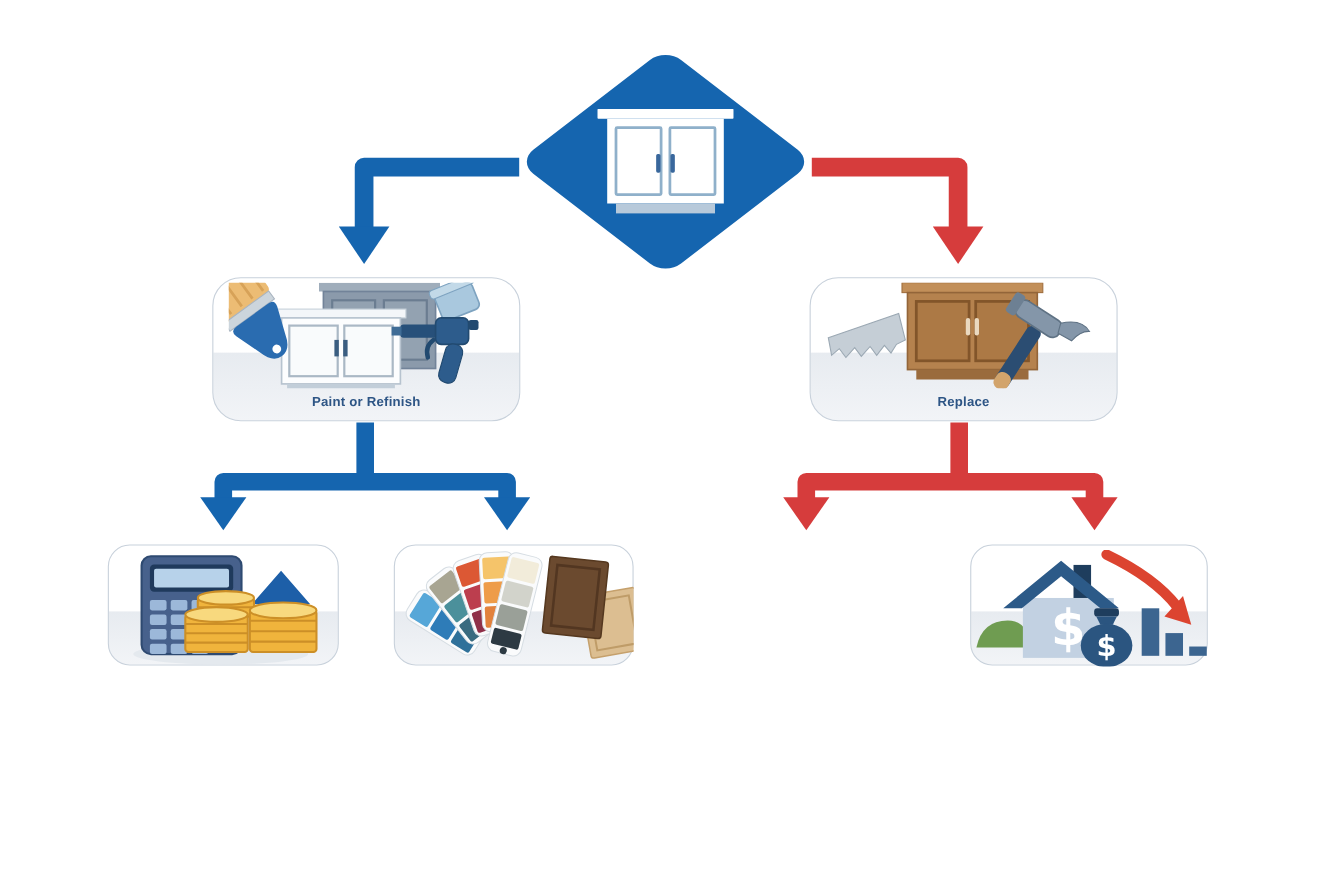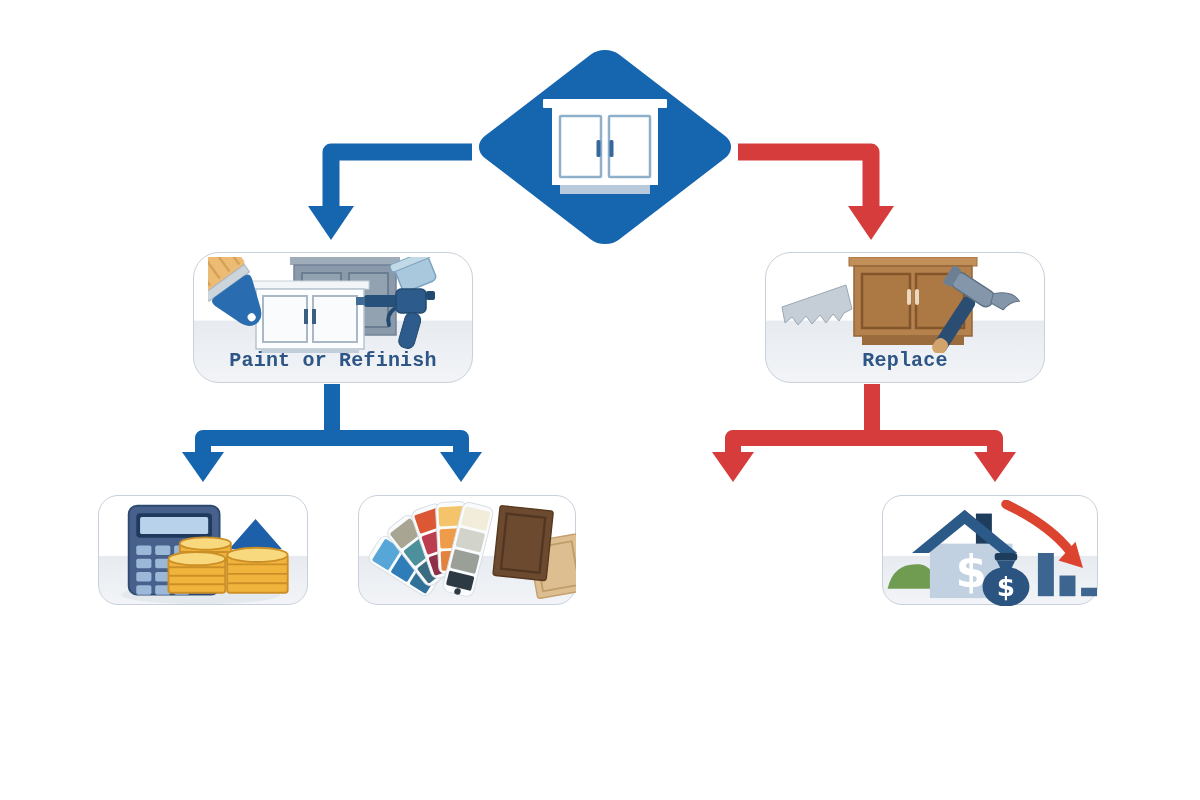--- a/index.html
+++ b/index.html
@@ -13,27 +13,27 @@
   .diamond{position:absolute;left:510px;top:52px;width:190px;height:190px;
     background:var(--blue);border-radius:20px;transform:scale(1,0.77) rotate(45deg);}
   .diamond-icon{position:absolute;left:543px;top:99px;}
   .card{position:absolute;border:1.5px solid var(--card_border);
     background:linear-gradient(180deg,#ffffff 52%,#e7ebf0 52.8%,#f2f4f7 100%);
     box-sizing:border-box;}
   .card-top{width:280px;height:131px;border-radius:26px;}
   .card-bottom{height:110px;border-radius:20px;
     background:linear-gradient(180deg,#ffffff 55%,#e7ebf0 55.8%,#f2f4f7 100%);}
   .card-paint{left:193px;top:252px;}
-  .card-replace{left:765px;top:252px;}
+  .card-replace{left:736px;top:252px;}
   .card-calc{left:98px;top:495px;width:210px;}
   .card-swatch{left:358px;top:495px;width:218px;}
   .card-value{left:882px;top:495px;width:216px;}
   .card-icon{position:absolute;left:50%;transform:translateX(-50%);top:4px;}
   .card-label{position:absolute;left:0;right:0;bottom:10px;text-align:center;
-    font-size:20px;font-weight:bold;color:var(--label_color);letter-spacing:0.2px;font-family:Liberation Mono, monospace;}
+    font-size:12px;font-weight:bold;color:var(--label_color);letter-spacing:0.2px;}
   svg text{font-family:"DejaVu Sans",sans-serif;font-weight:bold;}
 </style>
 </head>
 <body>
 
 <div class="canvas">
 
   <svg class="connectors" width="1200" height="800" viewBox="0 0 1200 800">
     <g style="stroke:var(--blue);fill:none" stroke-width="17" stroke-linejoin="round">
       <path d="M472 152 H331 V208"></path>

